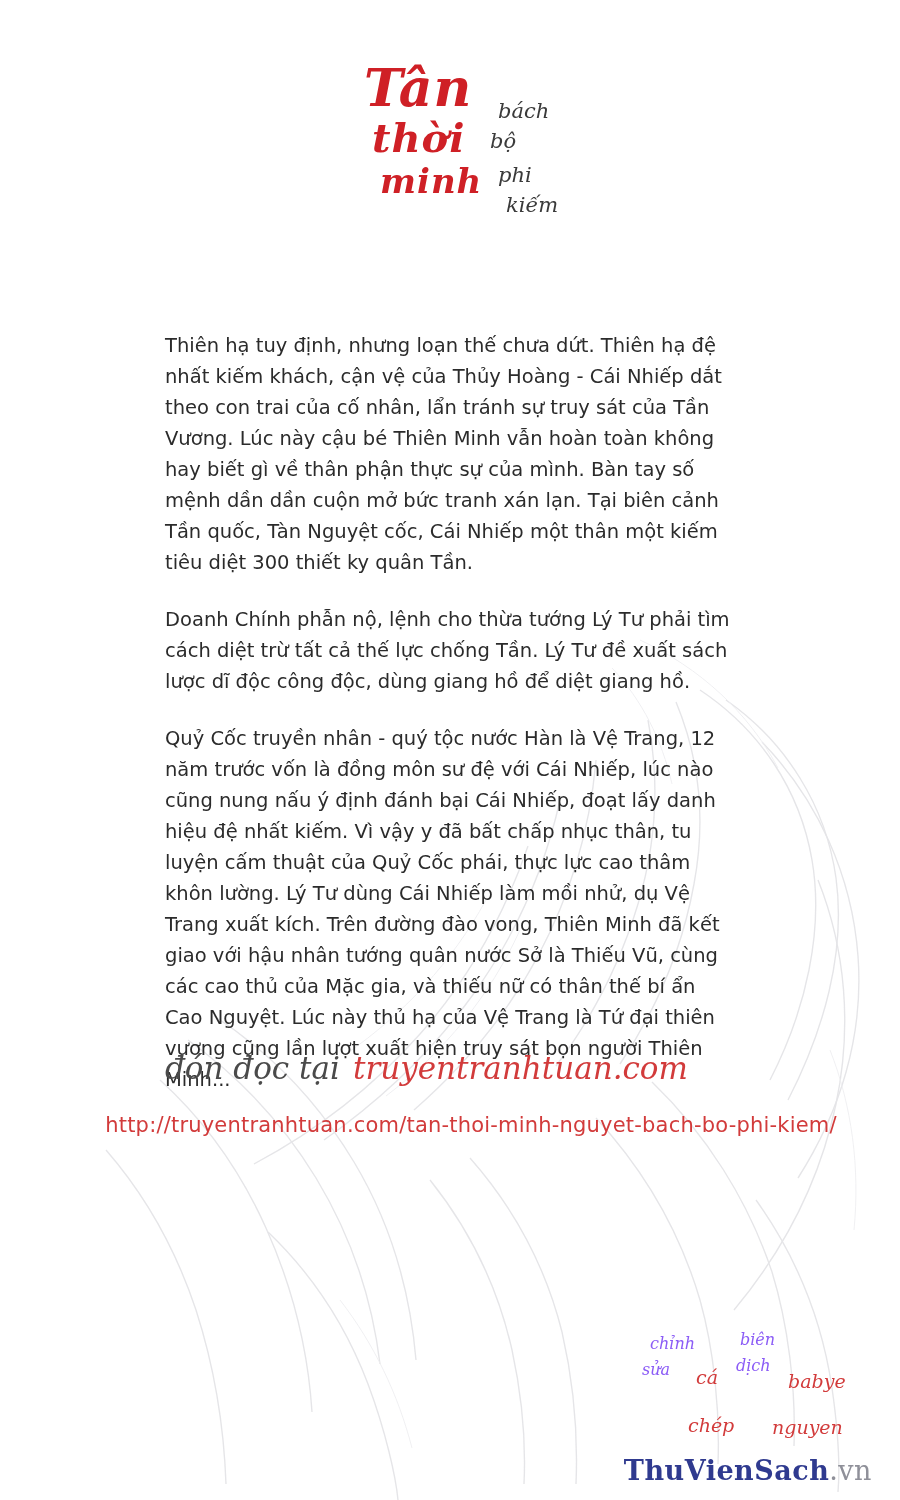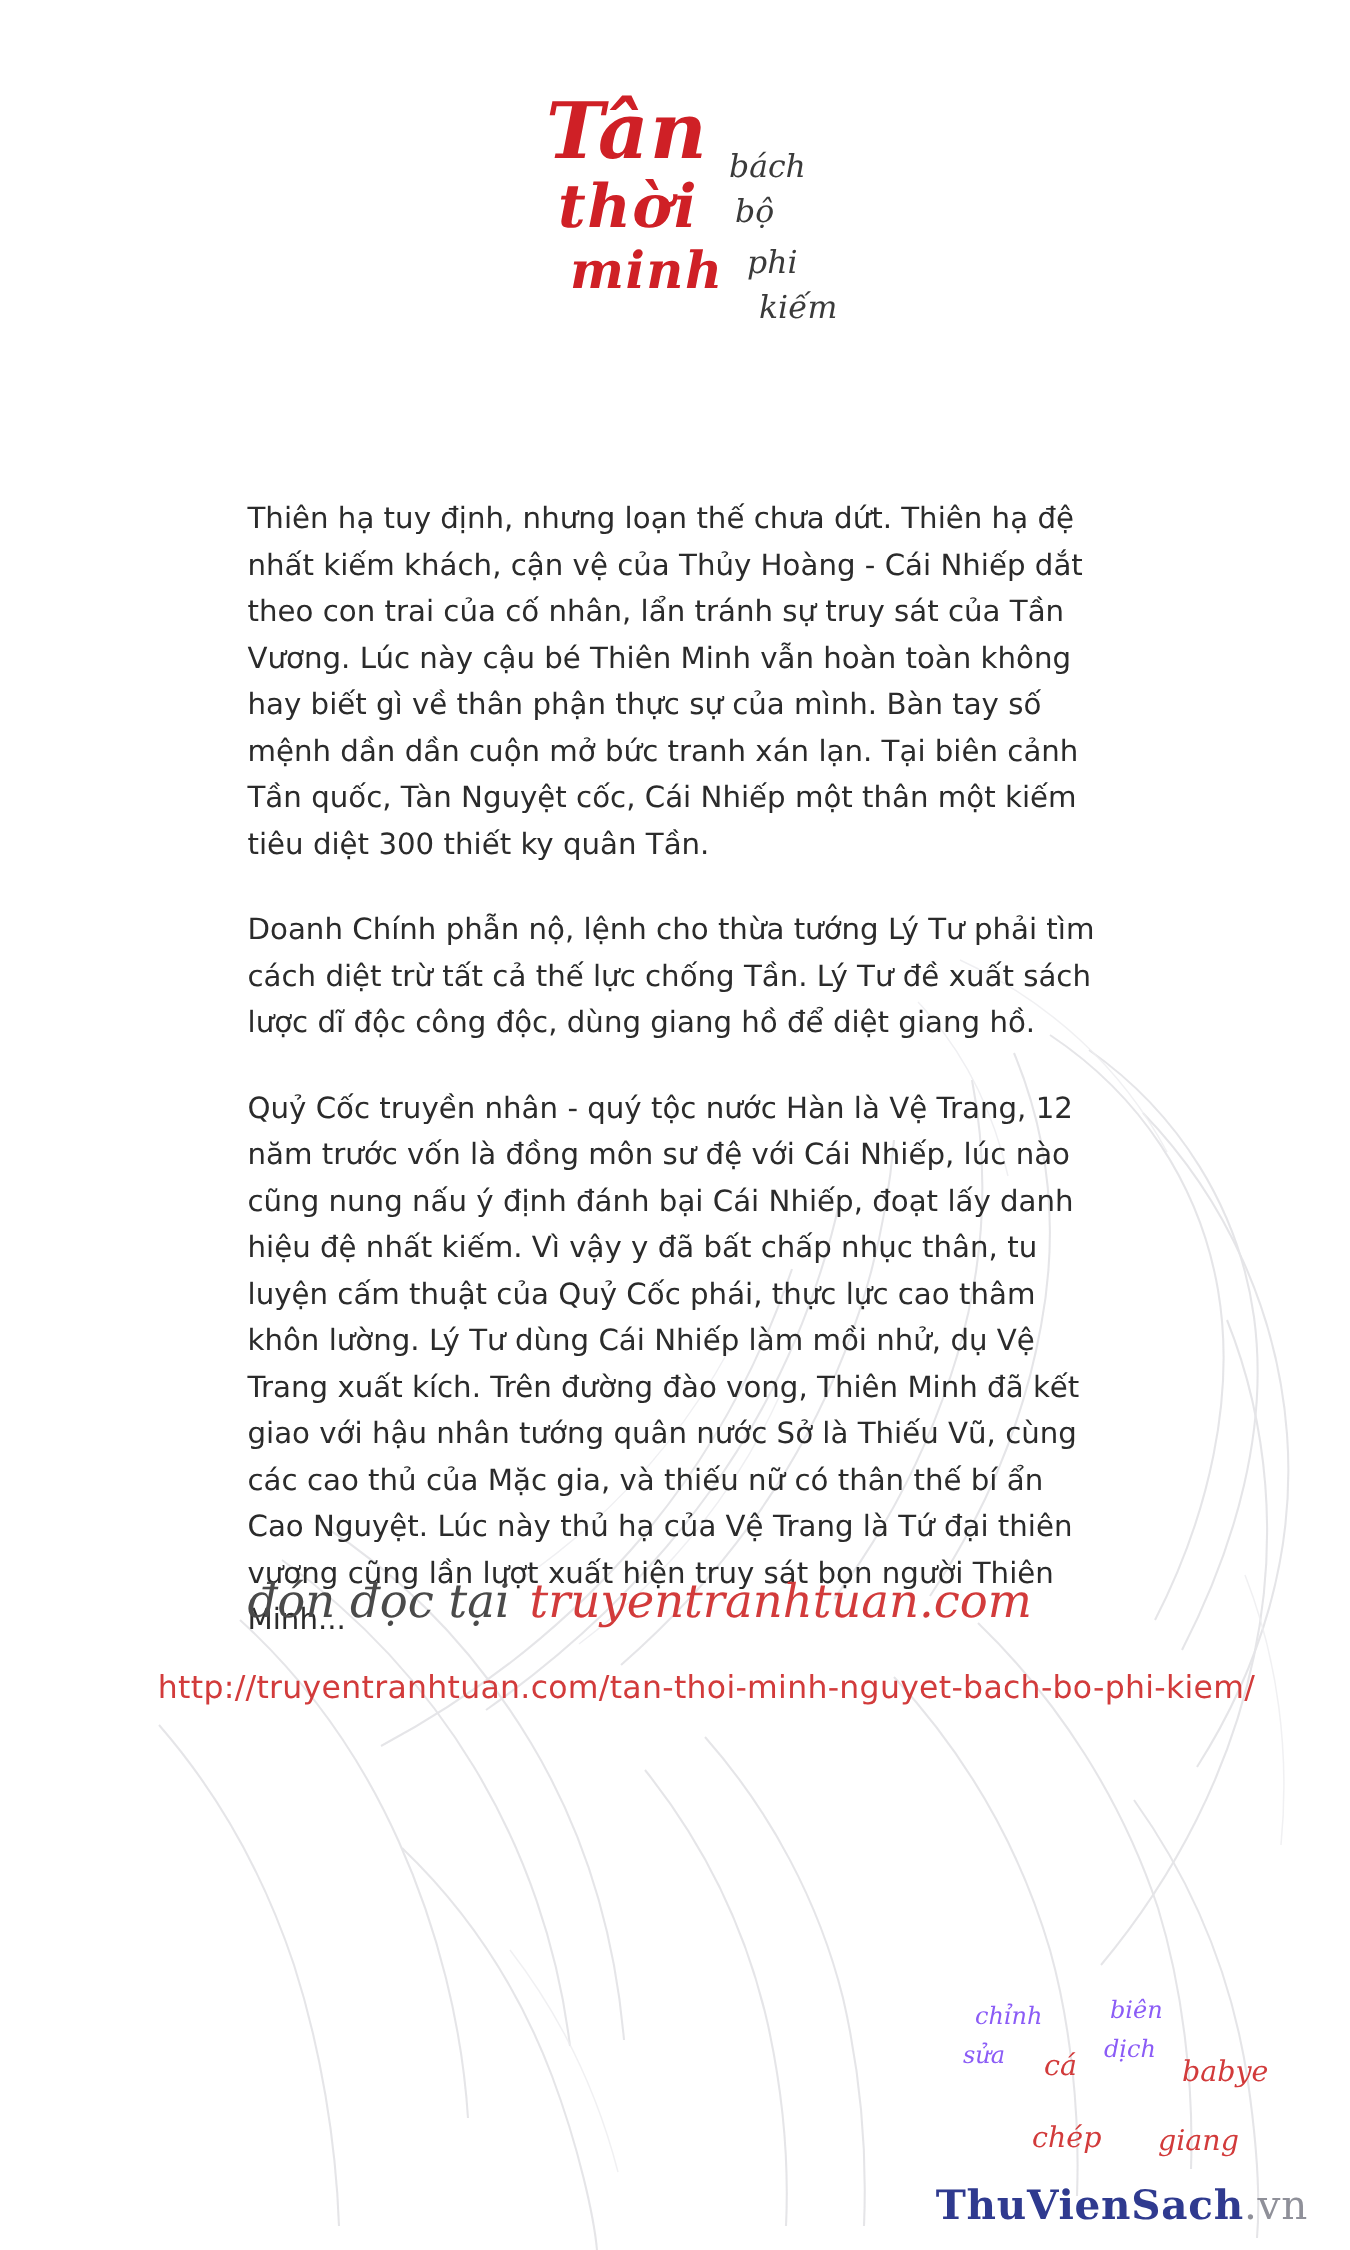--- a/index.html
+++ b/index.html
@@ -59,21 +59,21 @@
     top: 60px;
     color: #3a3a3a;
     font-family: "DejaVu Serif", serif;
     font-style: italic;
     line-height: 1.05;
   }
   .title-sub span {
     display: block;
     font-size: 21px;
   }
-  .ts1 { margin-left: 4px; }
+  .ts1 { margin-left: 16px; }
   .ts2 { margin-left: 8px; margin-top: 8px; }
   .ts3 { margin-left: 16px; margin-top: 12px; }
   .ts4 { margin-left: 24px; margin-top: 8px; }
 
   
   .synopsis {
     position: absolute;
     top: 330px;
     left: 165px;
     width: 570px;
@@ -227,18 +227,18 @@
 <div class="url-line">http://truyentranhtuan.com/tan-thoi-minh-nguyet-bach-bo-phi-kiem/</div>
 
 <div class="credits">
   <div class="cr-label cr-chinh">chỉnh</div>
   <div class="cr-label cr-sua">sửa</div>
   <div class="cr-name cr-ca">cá</div>
   <div class="cr-name cr-chep">chép</div>
   <div class="cr-label cr-bien">biên</div>
   <div class="cr-label cr-dich">dịch</div>
   <div class="cr-name cr-babye">babye</div>
-  <div class="cr-name cr-nguyen">giang</div>
+  <div class="cr-name cr-nguyen">nguyen</div>
 </div>
 
 <div class="brand">
   <span class="b1">Thu</span><span class="b2">VienSach</span><span class="b3">.vn</span>
 </div>
 
 </body></html>

